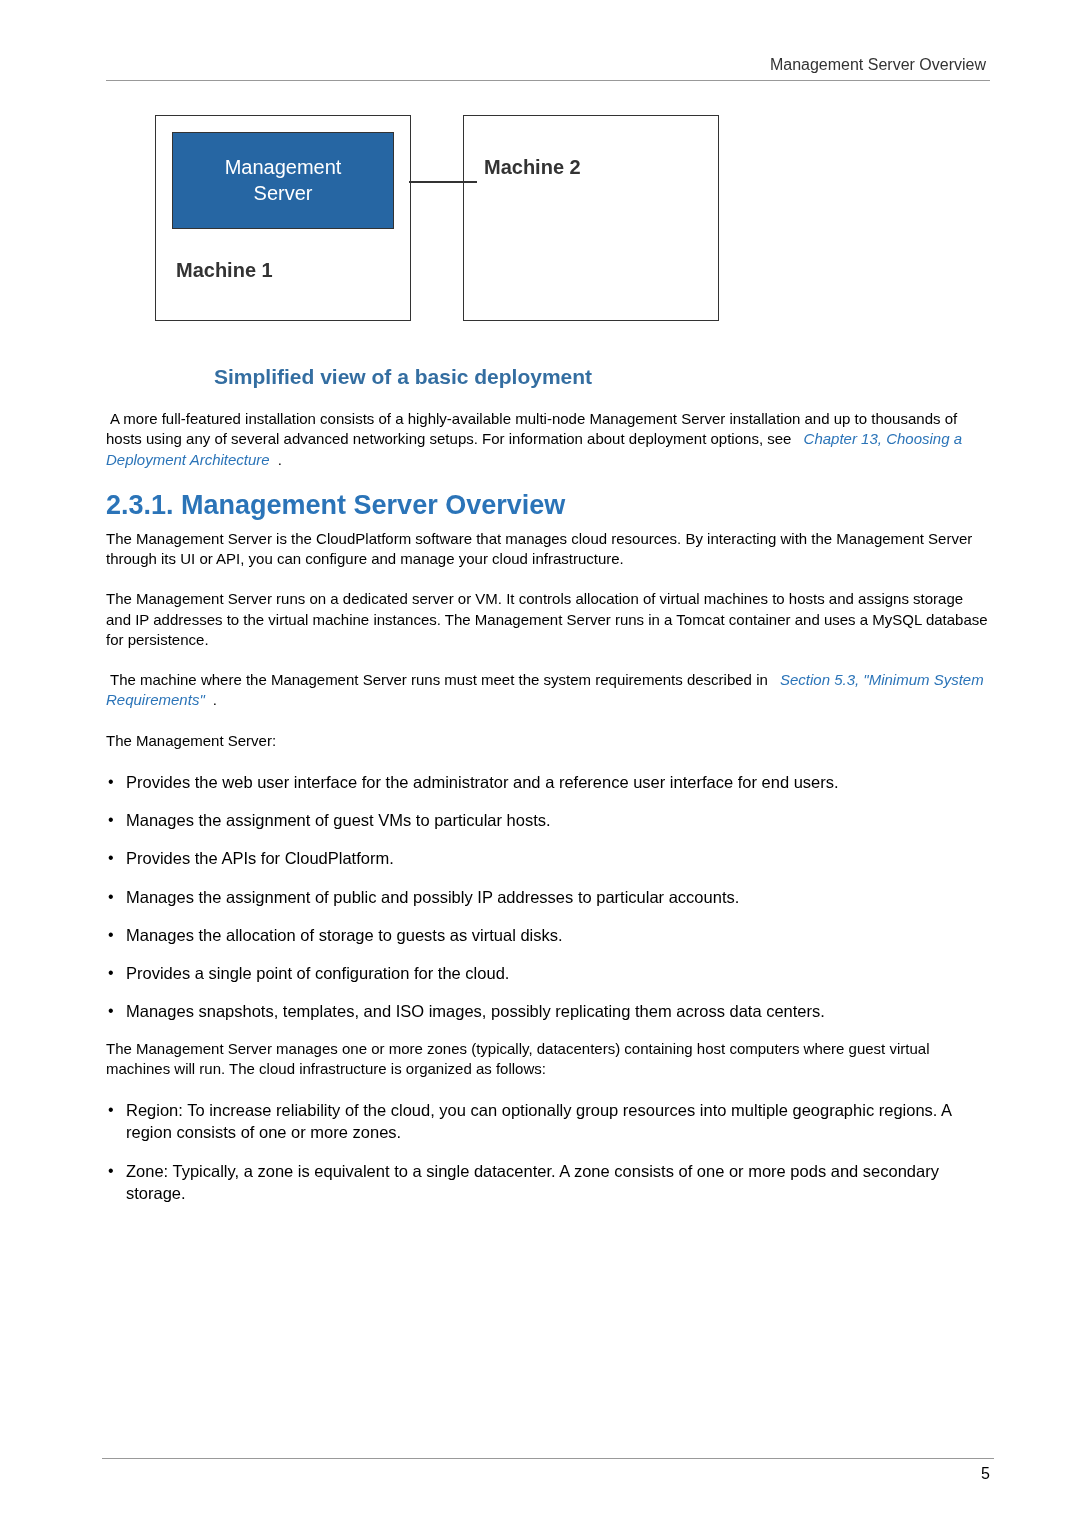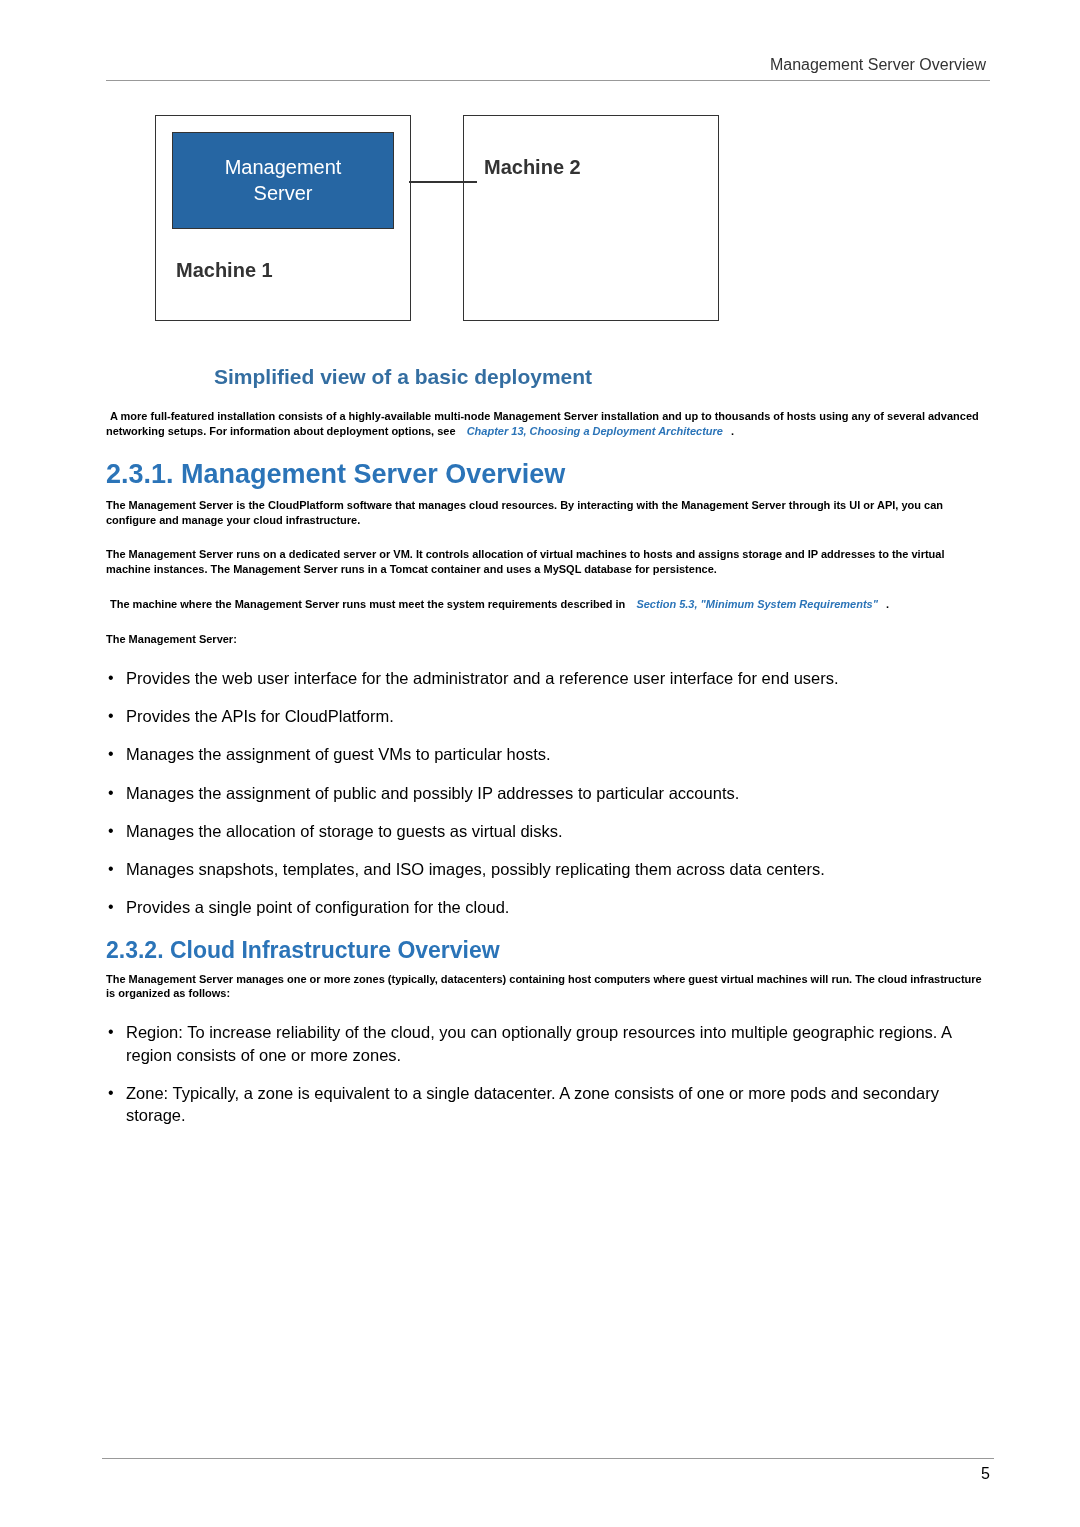--- a/index.html
+++ b/index.html
@@ -74,24 +74,23 @@
     background: #333;
   }
   .diagram-caption {
     margin-top: 40px;
     margin-left: 110px;
     font-size: 21px;
     color: #346ea1;
     font-weight: bold;
   }
   .body-text {
-    font-size: 11px;
+    font-size: 15px;
     line-height: 1.35;
     margin-bottom: 20px;
-    font-weight: bold;
   }
   .link {
     color: #2b74b8;
     font-style: italic;
   }
   .section-h {
     color: #2b74b8;
     font-size: 27px;
     font-weight: bold;
     margin-top: 8px;
@@ -176,29 +175,28 @@
   <p class="body-text">The Management Server runs on a dedicated server or VM. It controls allocation of virtual machines to hosts and assigns storage and IP addresses to the virtual machine instances. The Management Server runs in a Tomcat container and uses a MySQL database for persistence.</p>
 
   <p class="body-text">
     <span>The machine where the Management Server runs must meet the system requirements described in </span><span class="link">Section 5.3, "Minimum System Requirements"</span><span>.</span>
   </p>
 
   <p class="body-text">The Management Server:</p>
 
   <ul class="bullets">
     <li>Provides the web user interface for the administrator and a reference user interface for end users.</li>
+    <li>Manages the assignment of guest VMs to particular hosts.</li>
     <li>Provides the APIs for CloudPlatform.</li>
-    <li>Manages the assignment of guest VMs to particular hosts.</li>
     <li>Manages the assignment of public and possibly IP addresses to particular accounts.</li>
     <li>Manages the allocation of storage to guests as virtual disks.</li>
+    <li>Provides a single point of configuration for the cloud.</li>
     <li>Manages snapshots, templates, and ISO images, possibly replicating them across data centers.</li>
-    <li>Provides a single point of configuration for the cloud.</li>
   </ul>
 
-  <h2 class="section-h2">2.3.2. Cloud Infrastructure Overview</h2>
 
   <p class="body-text">The Management Server manages one or more zones (typically, datacenters) containing host computers where guest virtual machines will run. The cloud infrastructure is organized as follows:</p>
 
   <ul class="bullets">
     <li>Region: To increase reliability of the cloud, you can optionally group resources into multiple geographic regions. A region consists of one or more zones.</li>
     <li>Zone: Typically, a zone is equivalent to a single datacenter. A zone consists of one or more pods and secondary storage.</li>
   </ul>
 
 </div>
 

